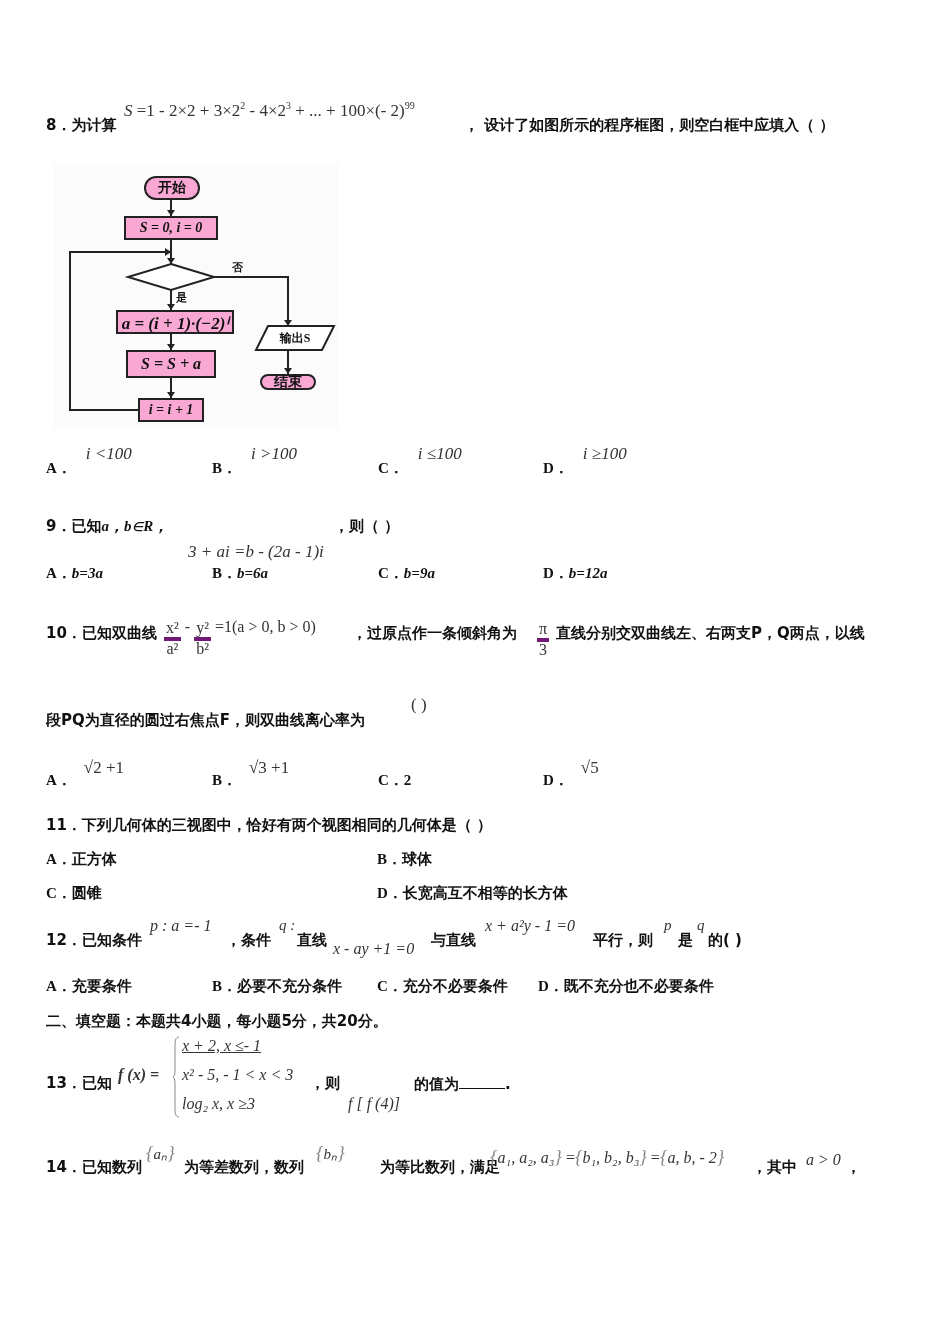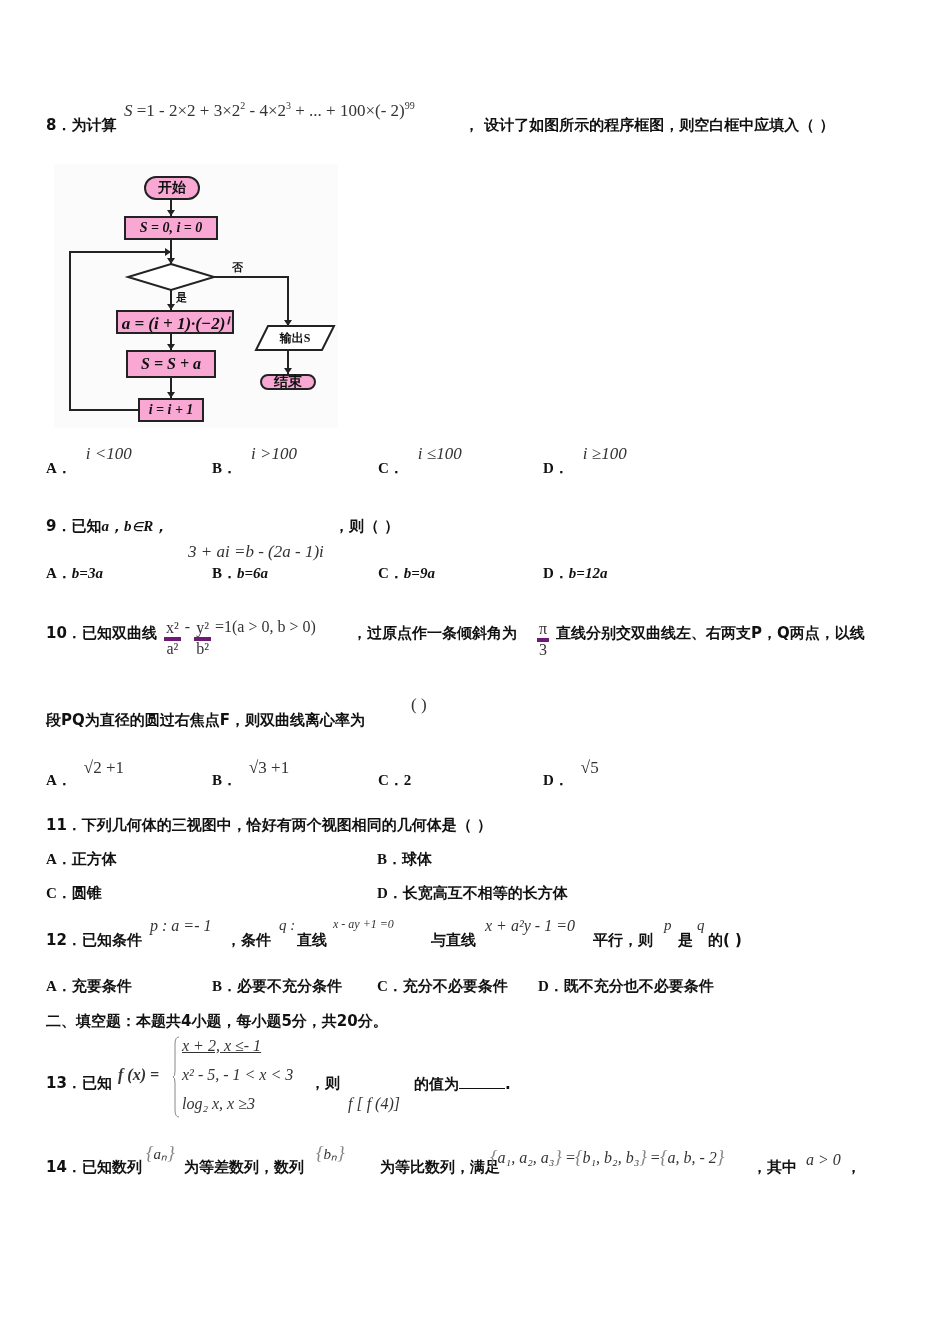--- a/index.html
+++ b/index.html
@@ -113,21 +113,21 @@
 <div class="abs q" style="left:46px; top:884px;"><span class="opt-l">C．</span><span>圆锥</span></div>
 <div class="abs q" style="left:377px; top:884px;"><span class="opt-l">D．</span><span>长宽高互不相等的长方体</span></div>
 
 <div class="abs q" style="left:46px; top:931px;">
   <span>12．</span><span>已知条件</span>
 </div>
 <div class="abs m mi" style="left:150px; top:917px; font-size:16px;">p : a =- 1</div>
 <div class="abs q" style="left:226px; top:931px;">，条件</div>
 <div class="abs m mi" style="left:279px; top:917px; font-size:15px;">q :</div>
 <div class="abs q" style="left:297px; top:931px;">直线</div>
-<div class="abs m mi" style="left:333px; top:917px; font-size:12px;">x - ay +1 =0</div>
+<div class="abs m mi" style="left:333px; top:940px; font-size:16px;">x - ay +1 =0</div>
 <div class="abs q" style="left:431px; top:931px;">与直线</div>
 <div class="abs m mi" style="left:485px; top:917px; font-size:16px;">x + a²y - 1 =0</div>
 <div class="abs q" style="left:593px; top:931px;">平行，则</div>
 <div class="abs m mi" style="left:664px; top:917px; font-size:15px;">p</div>
 <div class="abs q" style="left:678px; top:931px;">是</div>
 <div class="abs m mi" style="left:697px; top:917px; font-size:15px;">q</div>
 <div class="abs q" style="left:708px; top:931px;">的(    )</div>
 <div class="abs q" style="left:46px; top:977px;"><span class="opt-l">A．</span><span>充要条件</span></div>
 <div class="abs q" style="left:212px; top:977px;"><span class="opt-l">B．</span><span>必要不充分条件</span></div>
 <div class="abs q" style="left:377px; top:977px;"><span class="opt-l">C．</span><span>充分不必要条件</span></div>

